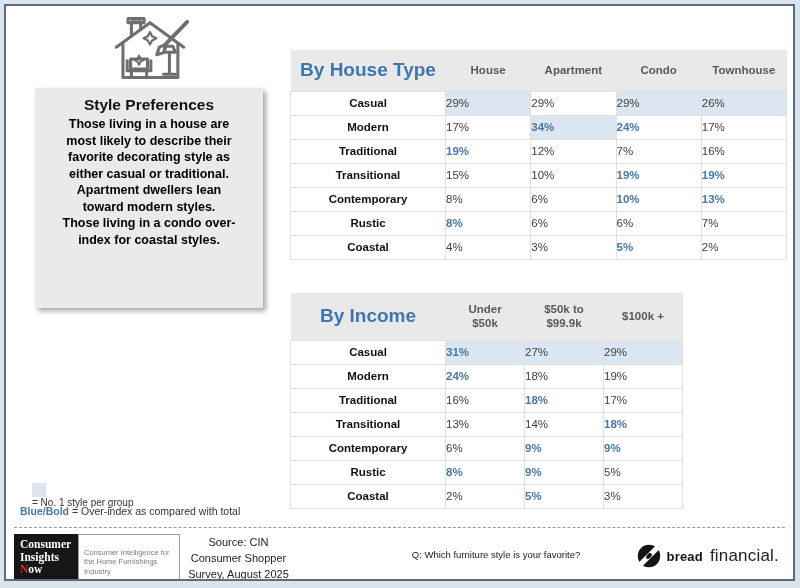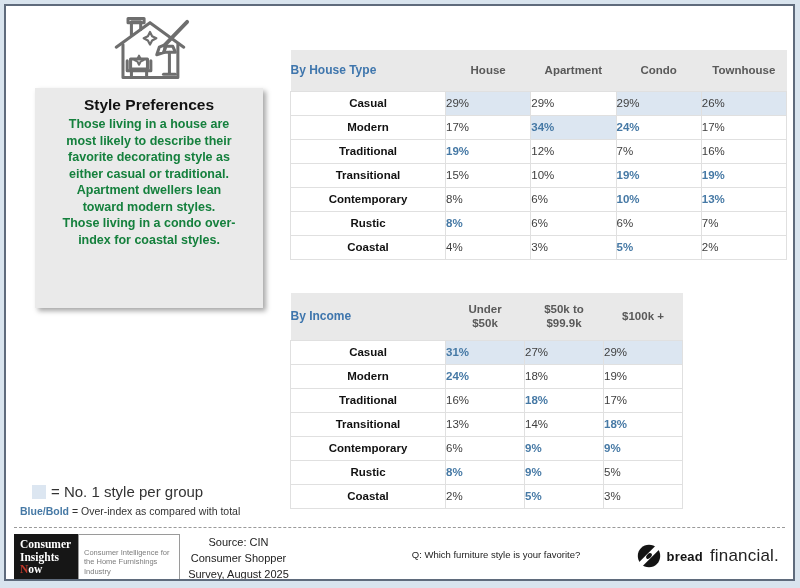--- a/index.html
+++ b/index.html
@@ -12,42 +12,42 @@
   .page{width:800px;height:588px;padding:4px 5px 7px 4px;}
   .content{position:relative;width:100%;height:100%;background:#fff;
            border:2px solid var(--frame);overflow:hidden;}
 
   
   .house-icon{position:absolute;left:90px;top:4px;width:108px;height:76px;}
   .style-box{position:absolute;left:29px;top:82px;width:228px;height:220px;
              background:#eaeaea;box-shadow:3px 3px 5px rgba(0,0,0,.35);
              padding:8px 22px;text-align:center;}
   .style-box h1{font-size:15.5px;color:#111;margin-bottom:2px;}
-  .style-box p{font-size:12.5px;font-weight:700;color:#15803d;line-height:1.32;}
+  .style-box p{font-size:12.5px;font-weight:700;color:#000000;line-height:1.32;}
 
   
   .tbl{position:absolute;border-collapse:collapse;table-layout:fixed;
        font-size:11.5px;background:#fff;}
   #house-table{left:284px;top:44px;width:497px;}
   #income-table{left:284px;top:287px;width:393px;}
   .tbl thead th{background:var(--header-bg);border:none;vertical-align:middle;}
   #house-table thead th{height:41px;}
   #income-table thead th{height:47px;}
-  .tbl .tbl-title{color:var(--accent);font-size:12px;font-weight:700;text-align:left;}
+  .tbl .tbl-title{color:var(--accent);font-size:19px;font-weight:700;text-align:center;}
   .tbl .col-h{color:#595959;font-weight:700;text-align:center;white-space:pre-line;line-height:1.25;}
   .tbl tbody tr{height:24px;}
   .tbl tbody th{border:1px solid var(--cell-border);font-weight:700;color:#111;
                 text-align:center;background:#fff;}
   .tbl tbody td{border:1px solid var(--cell-border);text-align:left;color:#404040;}
   .tbl td.hl{background:var(--highlight);}
   .tbl td.blue, .blue-text{color:var(--blue);font-weight:700;}
 
   
-  .legend1{position:absolute;left:26px;top:477px;display:flex;align-items:center;
-           font-size:15px;color:#333;}
+  .legend1{position:absolute;left:26px;top:477px;display:flex;align-items:flex-start;
+           font-size:10px;color:#333;flex-direction:column;}
   .legend-swatch{display:inline-block;width:14px;height:14px;background:var(--highlight);
                  margin-right:5px;}
   .legend2{position:absolute;left:14px;top:499px;font-size:10.5px;color:#333;}
 
   .dashed-sep{position:absolute;left:8px;right:8px;top:521px;
               border-top:1px dashed #9a9a9a;}
 
   
   .cin-group{position:absolute;left:8px;top:528px;display:flex;align-items:stretch;height:56px;}
   .cin-black{background:#161616;color:#fff;font-family:"Liberation Serif", serif;

